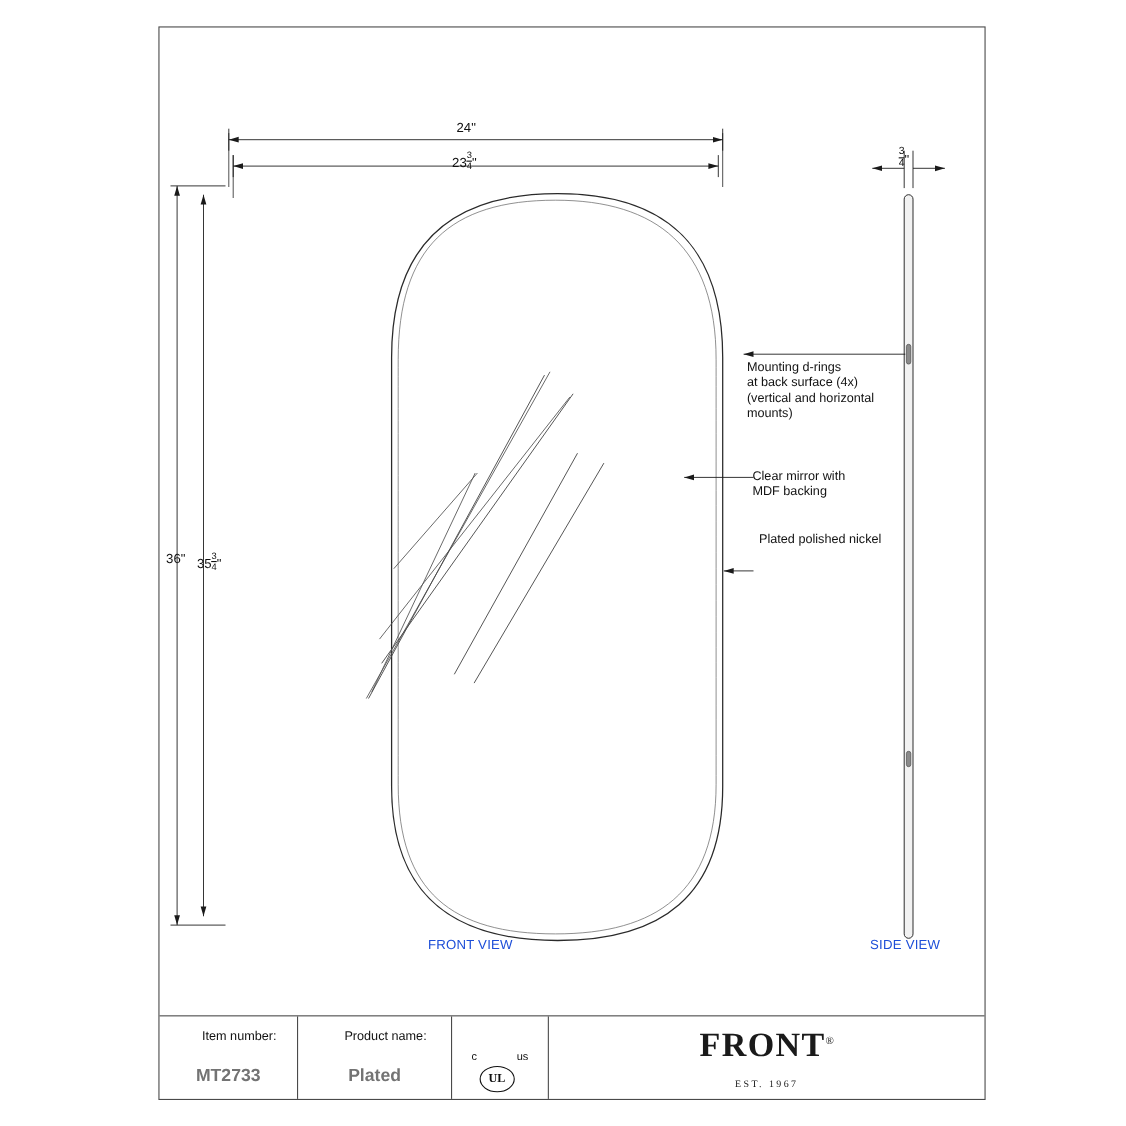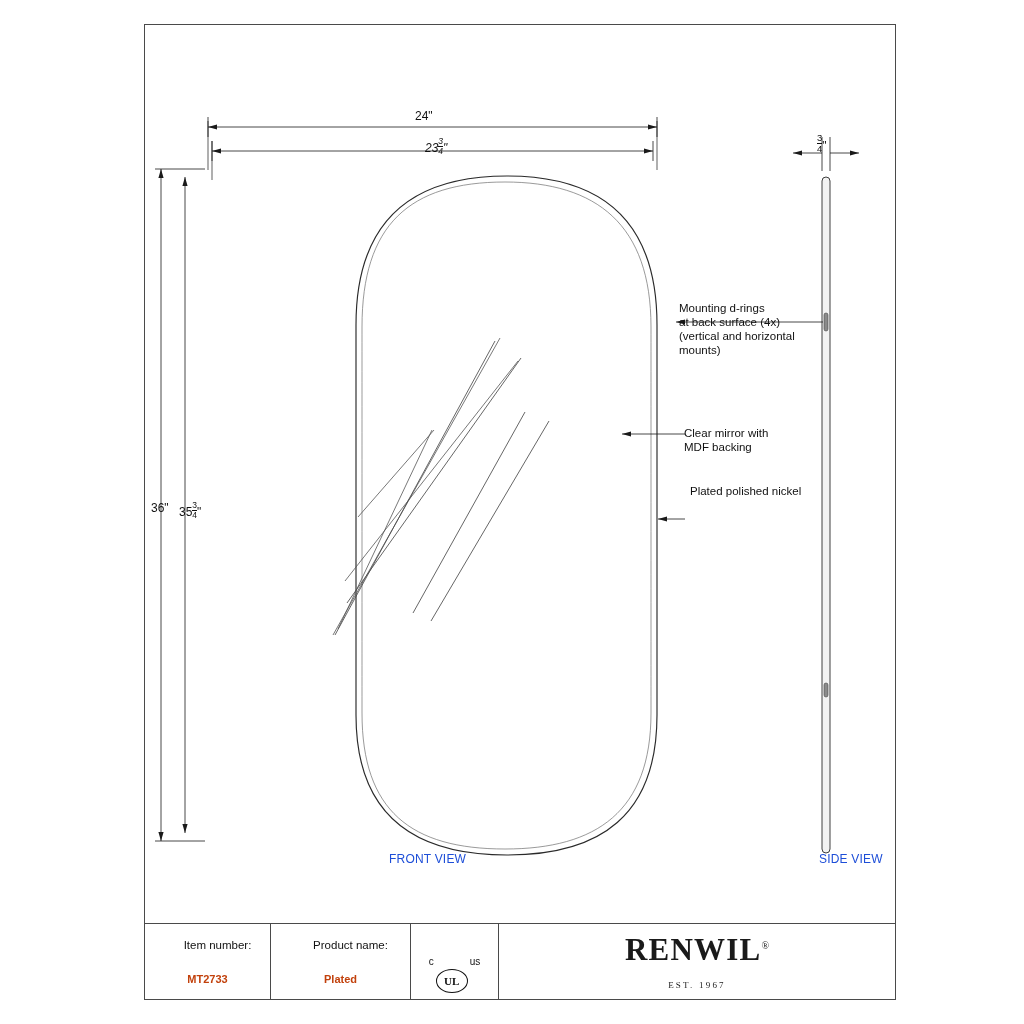--- a/index.html
+++ b/index.html
@@ -86,22 +86,22 @@
     padding: 0 10px;
   }
   .tb-cell:last-child { border-right: none; }
   .tb-label {
     font-size: 11.5px;
     color: #111;
     margin-bottom: 22px;
     padding-left: 20px;
   }
   .tb-value {
-    font-size: 11px;
-    color: #c2410c;
+    font-size: 16px;
+    color: #737373;
     font-weight: 600;
   }
   .c-item { width: 126px; align-items: center; text-align: center; }
   .c-prod { width: 140px; align-items: center; text-align: center; }
   .c-dims { width: 222px; align-items: center; text-align: center; }
   .c-ul   { width: 88px;  align-items: center; justify-content: center; }
   .c-logo { flex: 1; align-items: center; justify-content: center; }
 
   .tb-label.center, .tb-value.center { text-align: center; }
 
@@ -248,48 +248,48 @@
         <line x1="477" y1="409" x2="540" y2="409" marker-start="url(#arrR)"></line>
 
         <line x1="513" y1="494" x2="540" y2="494" marker-start="url(#arrR)"></line>
       </g>
     </svg>
 
     <div class="dim" style="left:270px; top:84px;">
       <span>24"</span>
     </div>
 
-    <div class="dim" style="left:280px; top:112px;font-style:italic;">
+    <div class="dim" style="left:266px; top:112px;">
       <span>23</span><span class="frac"><span class="num">3</span><span class="den">4</span></span><span>"</span>
     </div>
 
     <div class="dim" style="left:6px; top:476px;">
       <span>36"</span>
     </div>
 
     <div class="dim" style="left:34px; top:476px;">
       <span>35</span><span class="frac"><span class="num">3</span><span class="den">4</span></span><span>"</span>
     </div>
 
     <div class="dim" style="left:672px; top:108px;">
       <span class="frac" style="font-size:9.5px;"><span class="num">3</span><span class="den">4</span></span><span>"</span>
     </div>
 
-    <div class="lbl" style="left:534px; top:276px;">Mounting d-rings
+    <div class="lbl" style="left:534px; top:302px;">Mounting d-rings
 at back surface (4x)
 (vertical and horizontal
 mounts)</div>
 
     <div class="lbl" style="left:539px; top:401px;">Clear mirror with
 MDF backing</div>
 
     <div class="lbl" style="left:545px; top:459px;">Plated polished nickel</div>
 
     <div class="viewlabel" style="left:244px; top:827px;">FRONT VIEW</div>
-    <div class="viewlabel" style="left:646px; top:827px;margin-left:28px;">SIDE VIEW</div>
+    <div class="viewlabel" style="left:646px; top:827px;">SIDE VIEW</div>
 
   </div>
 
   <div class="titleblock">
 
     <div class="tb-cell c-item">
       <div class="tb-label center">Item number:</div>
       <div class="tb-value center">MT2733</div>
     </div>
 
@@ -302,19 +302,19 @@
     <div class="tb-cell c-ul">
       <div class="ul-mark">
         <span class="ul-c">c</span>
         <span class="ul-circle">UL</span>
         <span class="ul-us">us</span>
       </div>
     </div>
 
     <div class="tb-cell c-logo">
       <div class="brand">
-        <div class="brand-name"><span>RENWIL</span><span class="brand-reg">®</span></div>
+        <div class="brand-name"><span>FRONT</span><span class="brand-reg">®</span></div>
         <div class="brand-est">EST. 1967</div>
       </div>
     </div>
 
   </div>
 </div>
 
 </body></html>

